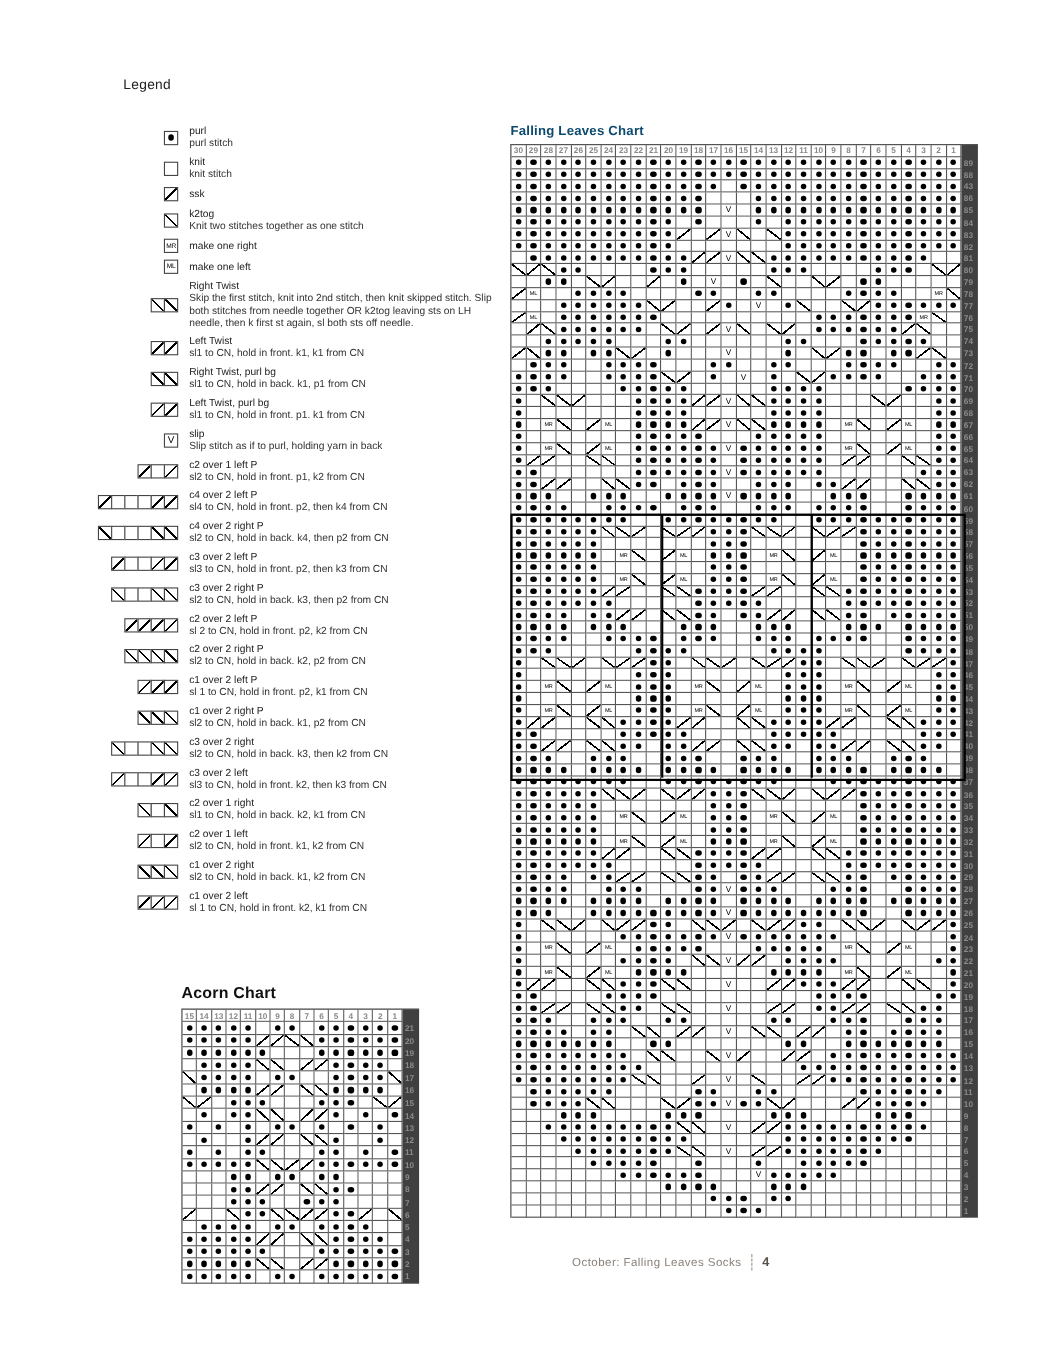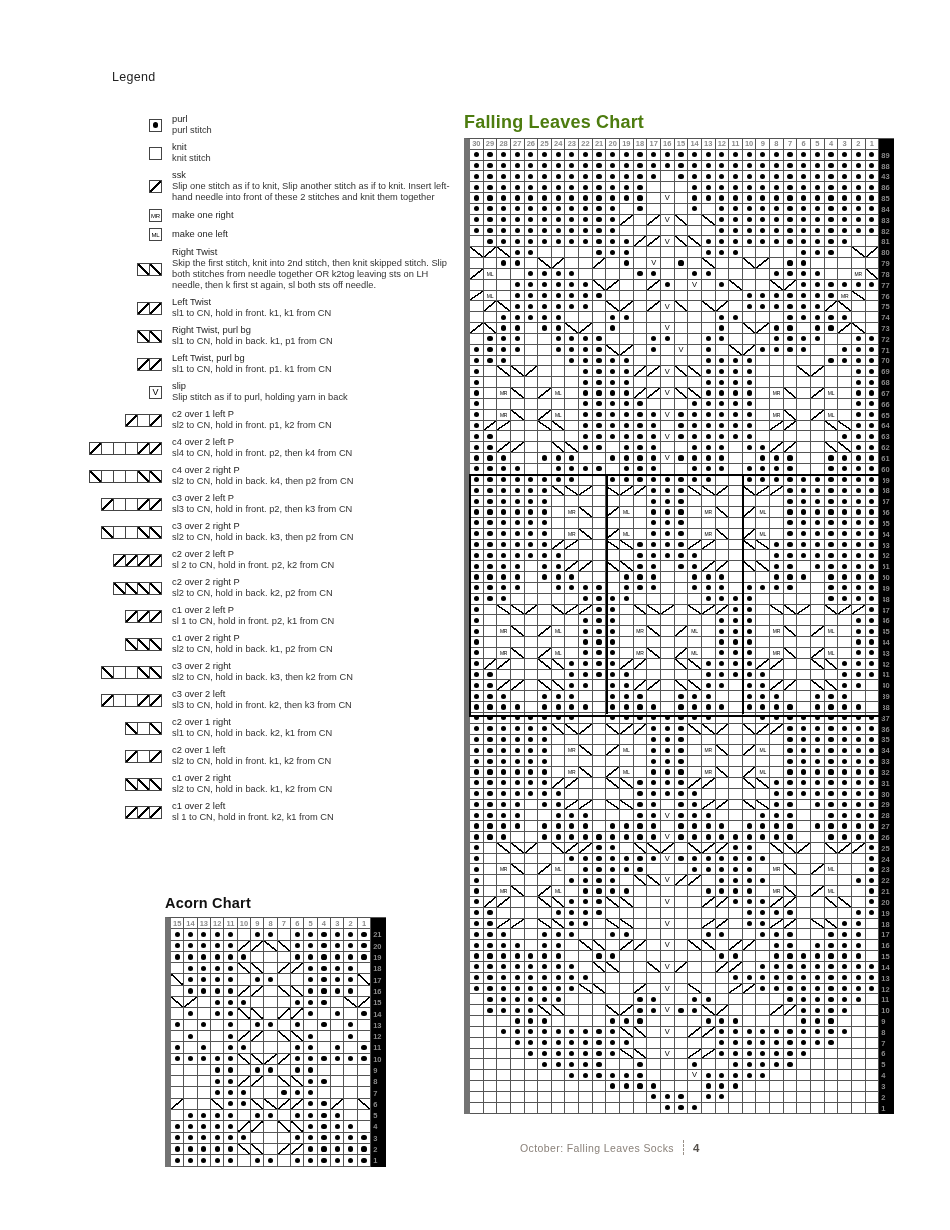--- a/index.html
+++ b/index.html
@@ -11,21 +11,21 @@
   #legend h2{font-size:12.5px;font-weight:normal;color:#222;margin:0 0 30px 34px;letter-spacing:.3px}
   .litem{display:flex;align-items:center;margin-bottom:6px}
   .lsym{width:84px;display:flex;justify-content:flex-end;margin-right:10px;flex:none}
   .lcell{width:13px;height:13px;border:1px solid #444;margin-left:-1px;box-sizing:border-box;
          display:flex;align-items:center;justify-content:center;position:relative;background:#fff;flex:none}
   .ltxt{flex:1}
   .lname{font-size:9.3px;font-weight:normal;color:#1d1d1d;line-height:11px}
   .ldesc{font-size:9.3px;color:#333;line-height:11px;max-width:288px}
 
   
-  .grid{display:inline-block;border-top:1px solid #555;border-left:6px solid #737373;background:#000000;position:relative}
+  .grid{display:inline-block;border-top:1px solid #555;border-left:1px solid #737373;background:#404040;position:relative}
   .crow{display:flex}
   .ccell{box-sizing:border-box;border-right:1px solid #555;border-bottom:1px solid #555;
          display:flex;align-items:center;justify-content:center;position:relative;flex:none;background:#fff}
   #falling-grid .ccell{width:13.65px;height:10.84px}
   #acorn-grid   .ccell{width:13.35px;height:11.3px}
   .hcell{font-size:7.5px;color:#8a8a8a;font-weight:bold;background:#fff}
   .rnum{width:15px;flex:none;display:flex;align-items:center;padding-left:2px;
         font-size:7.5px;color:#8a8a8a;font-weight:bold;box-sizing:border-box}
 
   .c-dot::before{content:"";width:5.2px;height:5.2px;background:#000;border-radius:50%}
@@ -38,21 +38,21 @@
   .lcell.c-mr::before,.lcell.c-ml::before{font-size:6px}
 
   
   .rep-box{position:absolute;border:2px solid #000;pointer-events:none}
   .rep-line{position:absolute;width:2px;background:#000;pointer-events:none}
 
   
   #acorn{position:absolute;left:165px;top:895px}
   #acorn h3{font-size:14.5px;margin:0 0 6px 0;color:#111;letter-spacing:.2px}
   #falling{position:absolute;left:464px;top:112px}
-  #falling h3{font-size:18px;margin:0 0 5px 0;color:#4d7c0f;letter-spacing:.2px}
+  #falling h3{font-size:12px;margin:0 0 5px 0;color:#0c4a6e;letter-spacing:.2px}
 
   
   footer{position:absolute;top:1140px;left:520px;width:360px;display:flex;align-items:center;
          justify-content:flex-start;gap:9px}
   .ftext{font-size:10.5px;color:#8a8179;letter-spacing:.4px}
   .fdiv{height:15px;border-left:1px dashed #9a9189}
   .fpage{font-size:11.5px;font-weight:bold;color:#55504a}
 </style>
 </head>
 <body>
@@ -79,21 +79,29 @@
             <div class="lname">knit</div>
             <div class="ldesc">knit stitch</div>
           </div>
         </div>
         <div class="litem">
           <div class="lsym">
             <span class="lcell c-dl"></span>
           </div>
           <div class="ltxt">
             <div class="lname">ssk</div>
-            <div class="ldesc">Slip one stitch as if to knit, Slip another stitch as if to knit. Insert left-hand needle into front of these 2 stitches and knit them together</div>
+          </div>
+        </div>
+        <div class="litem">
+          <div class="lsym">
+            <span class="lcell c-dr"></span>
+          </div>
+          <div class="ltxt">
+            <div class="lname">k2tog</div>
+            <div class="ldesc">Knit two stitches together as one stitch</div>
           </div>
         </div>
         <div class="litem">
           <div class="lsym">
             <span class="lcell c-mr"></span>
           </div>
           <div class="ltxt">
             <div class="lname">make one right</div>
           </div>
         </div>

